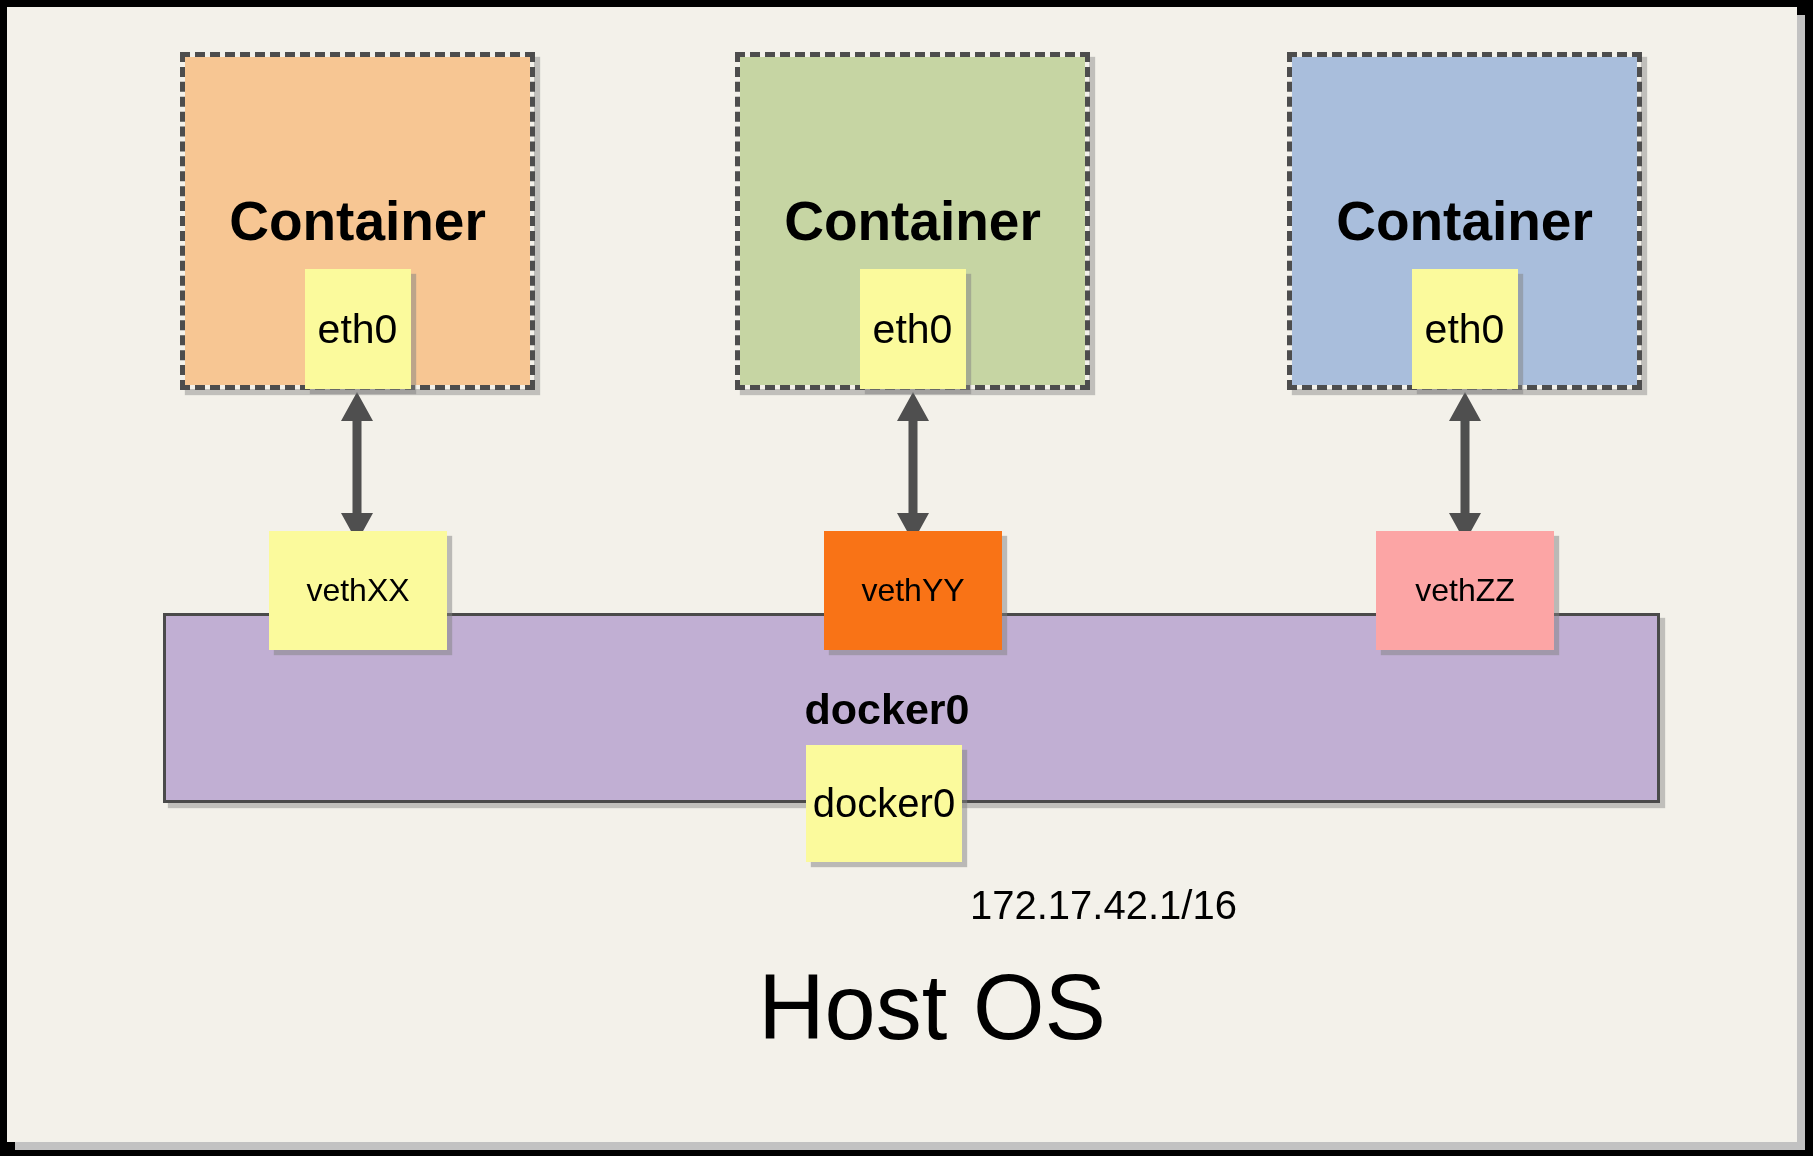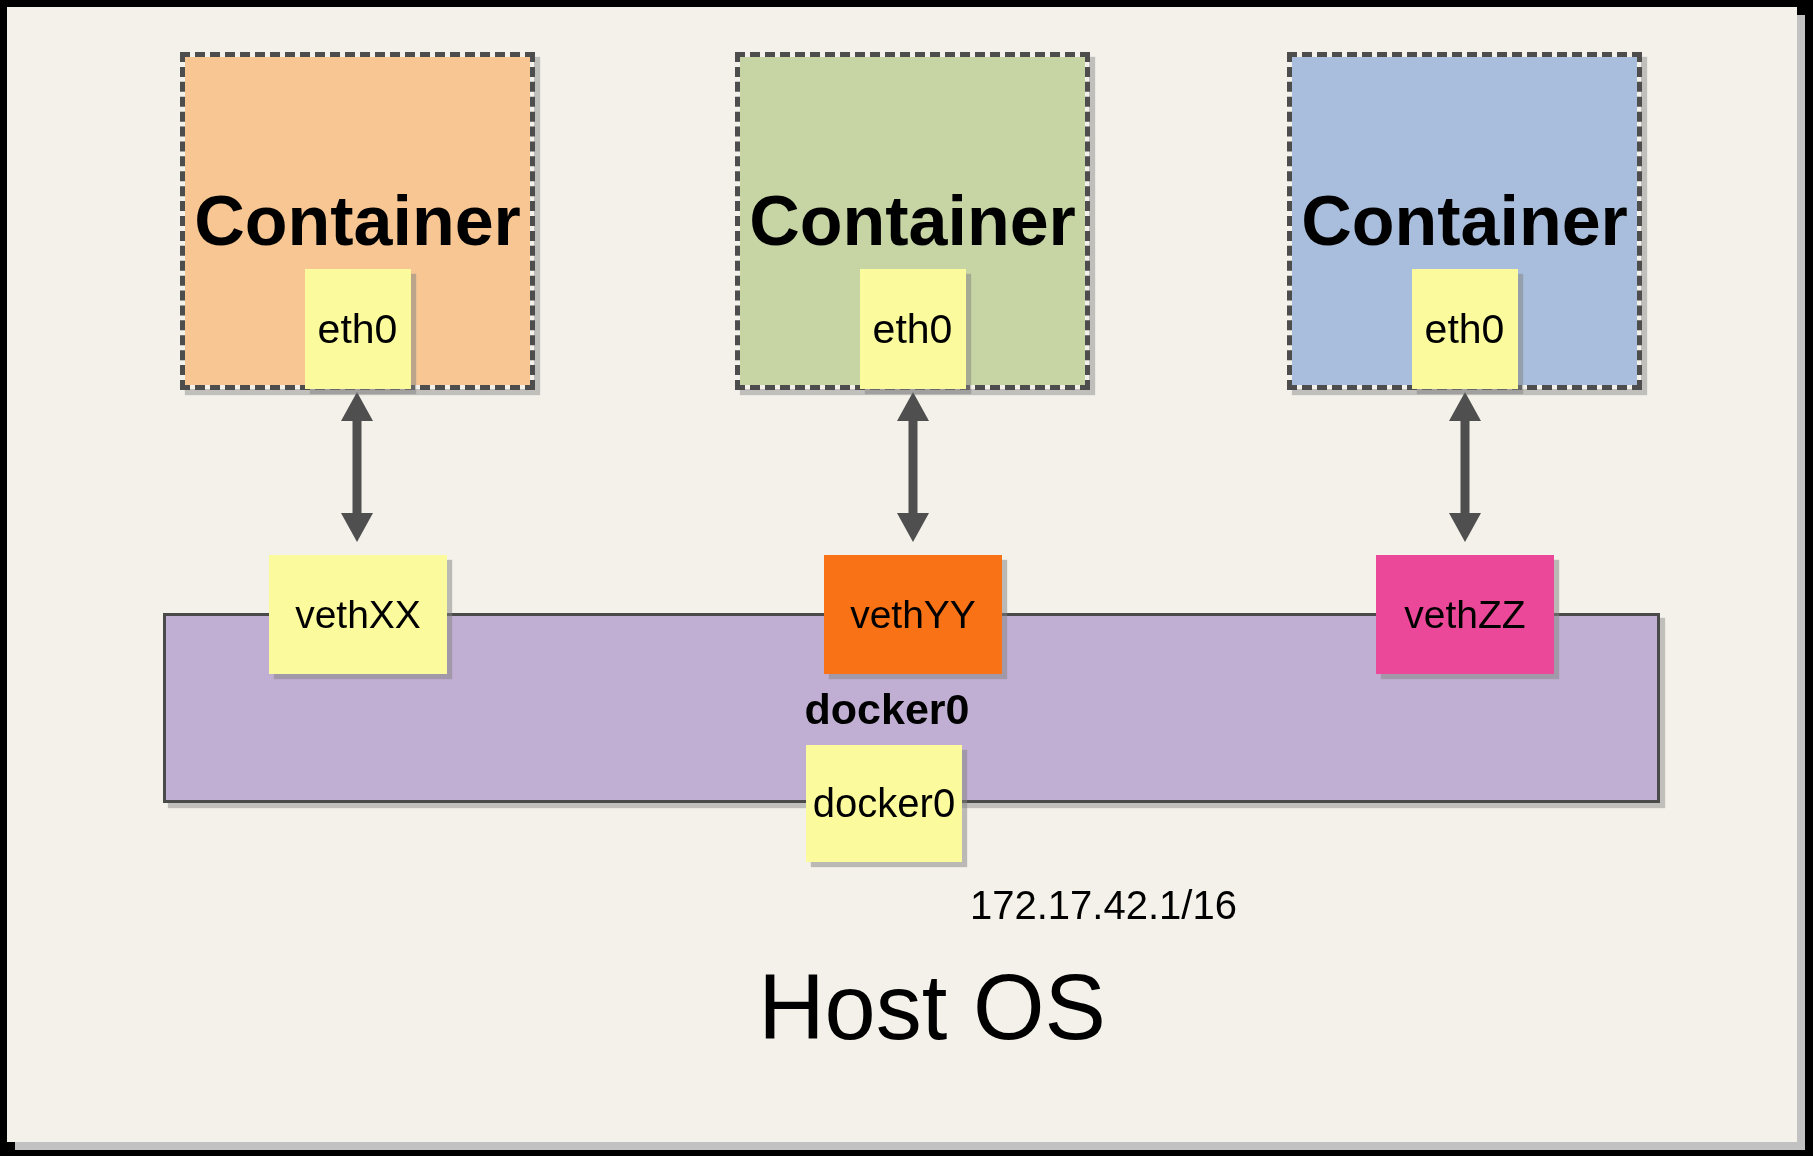--- a/index.html
+++ b/index.html
@@ -17,21 +17,21 @@
     position:absolute;top:45px;width:355px;height:338px;
     border:5px dashed #4D4D4D;box-sizing:border-box;
     background-clip:padding-box;
     box-shadow:5px 5px 1px rgba(130,130,130,0.45);
     display:flex;align-items:center;justify-content:center;
   }
   .container-box.c1{left:173px;}
   .container-box.c2{left:728px;}
   .container-box.c3{left:1280px;}
   .container-label{
-    font-size:70px;font-weight:bold;color:#000;line-height:1;
+    font-size:55px;font-weight:bold;color:#000;line-height:1;
   }
   .eth-box{
     position:absolute;left:50%;transform:translateX(-50%);bottom:-4px;
     width:106px;height:120px;
     box-shadow:5px 5px 1px rgba(130,130,130,0.5);
     display:flex;align-items:center;justify-content:center;
     font-size:41px;color:#000;z-index:4;margin-top:13px;
   }
   .arrow{position:absolute;top:384px;width:36px;height:152px;z-index:1;}
   .arrow.a1{left:332px;}
@@ -42,24 +42,24 @@
     border:3px solid #4A4A4A;box-sizing:border-box;
     box-shadow:5px 5px 1px rgba(130,130,130,0.45);
     z-index:2;
   }
   .bridge-label{
     position:absolute;left:471px;top:66px;width:500px;
     text-align:center;font-size:43px;font-weight:bold;color:#000;
     line-height:54px;
   }
   .veth-box{
-    position:absolute;top:548px;width:178px;height:119px;
+    position:absolute;top:524px;width:178px;height:119px;
     box-shadow:5px 5px 1px rgba(130,130,130,0.5);
     display:flex;align-items:center;justify-content:center;
-    font-size:39px;color:#000;z-index:3;
+    font-size:32px;color:#000;z-index:3;
   }
   .veth-box.v1{left:262px;}
   .veth-box.v2{left:817px;}
   .veth-box.v3{left:1369px;}
   .docker0-box{
     position:absolute;left:799px;top:738px;width:156px;height:117px;
     box-shadow:5px 5px 1px rgba(130,130,130,0.5);
     display:flex;align-items:center;justify-content:center;
     font-size:40px;color:#000;z-index:3;
   }
@@ -101,21 +101,21 @@
   <svg class="arrow a3" viewBox="0 0 36 152">
     <polygon points="18,1 34,30 22.5,30 22.5,122 34,122 18,151 2,122 13.5,122 13.5,30 2,30" style="fill: rgb(79, 79, 79);"></polygon>
   </svg>
 
   <div class="bridge" style="background-color: rgb(193, 175, 211);">
     <div class="bridge-label">docker0</div>
   </div>
 
   <div class="veth-box v1" style="background-color: rgb(251, 250, 156);">vethXX</div>
   <div class="veth-box v2" style="background-color: #f97316;">vethYY</div>
-  <div class="veth-box v3" style="background-color: #ec4899;">vethZZ</div>
+  <div class="veth-box v3" style="background-color: #fca5a5;">vethZZ</div>
 
   <div class="docker0-box" style="background-color: rgb(251, 250, 156);">docker0</div>
 
   <div class="subnet-label">172.17.42.1/16</div>
 
   <div class="host-title">Host OS</div>
 
 </div>
 
 </body></html>

